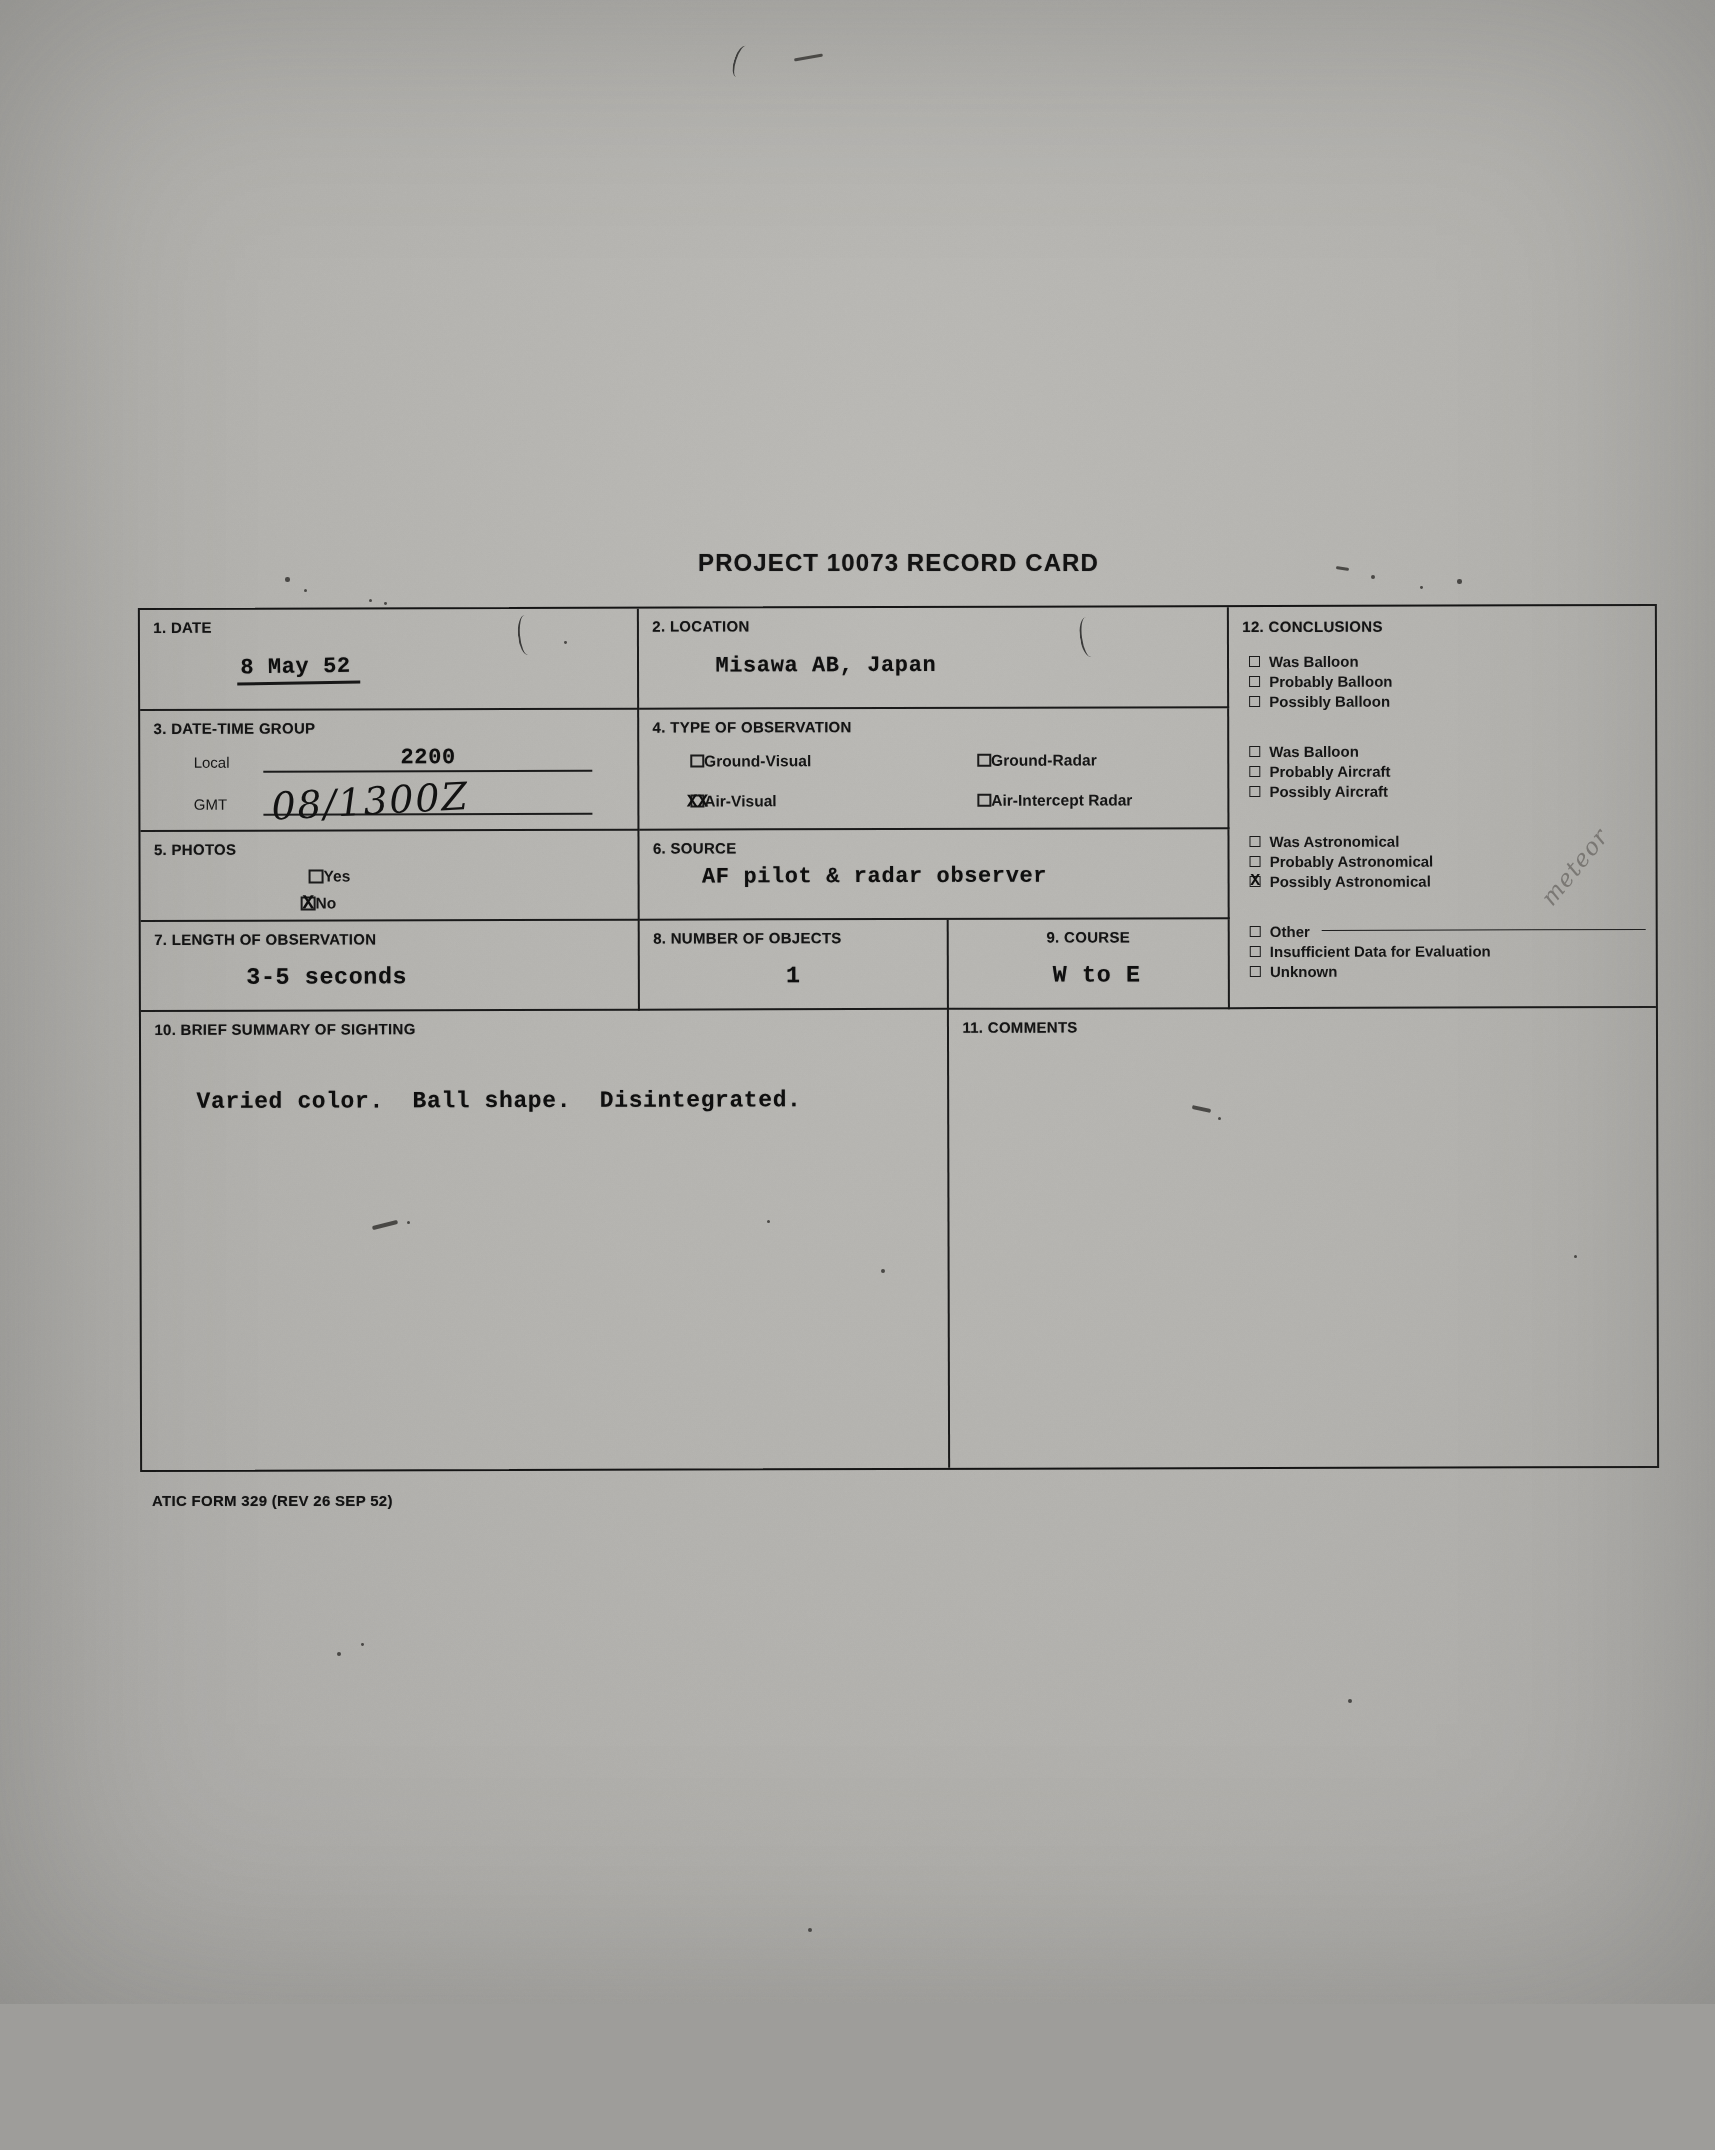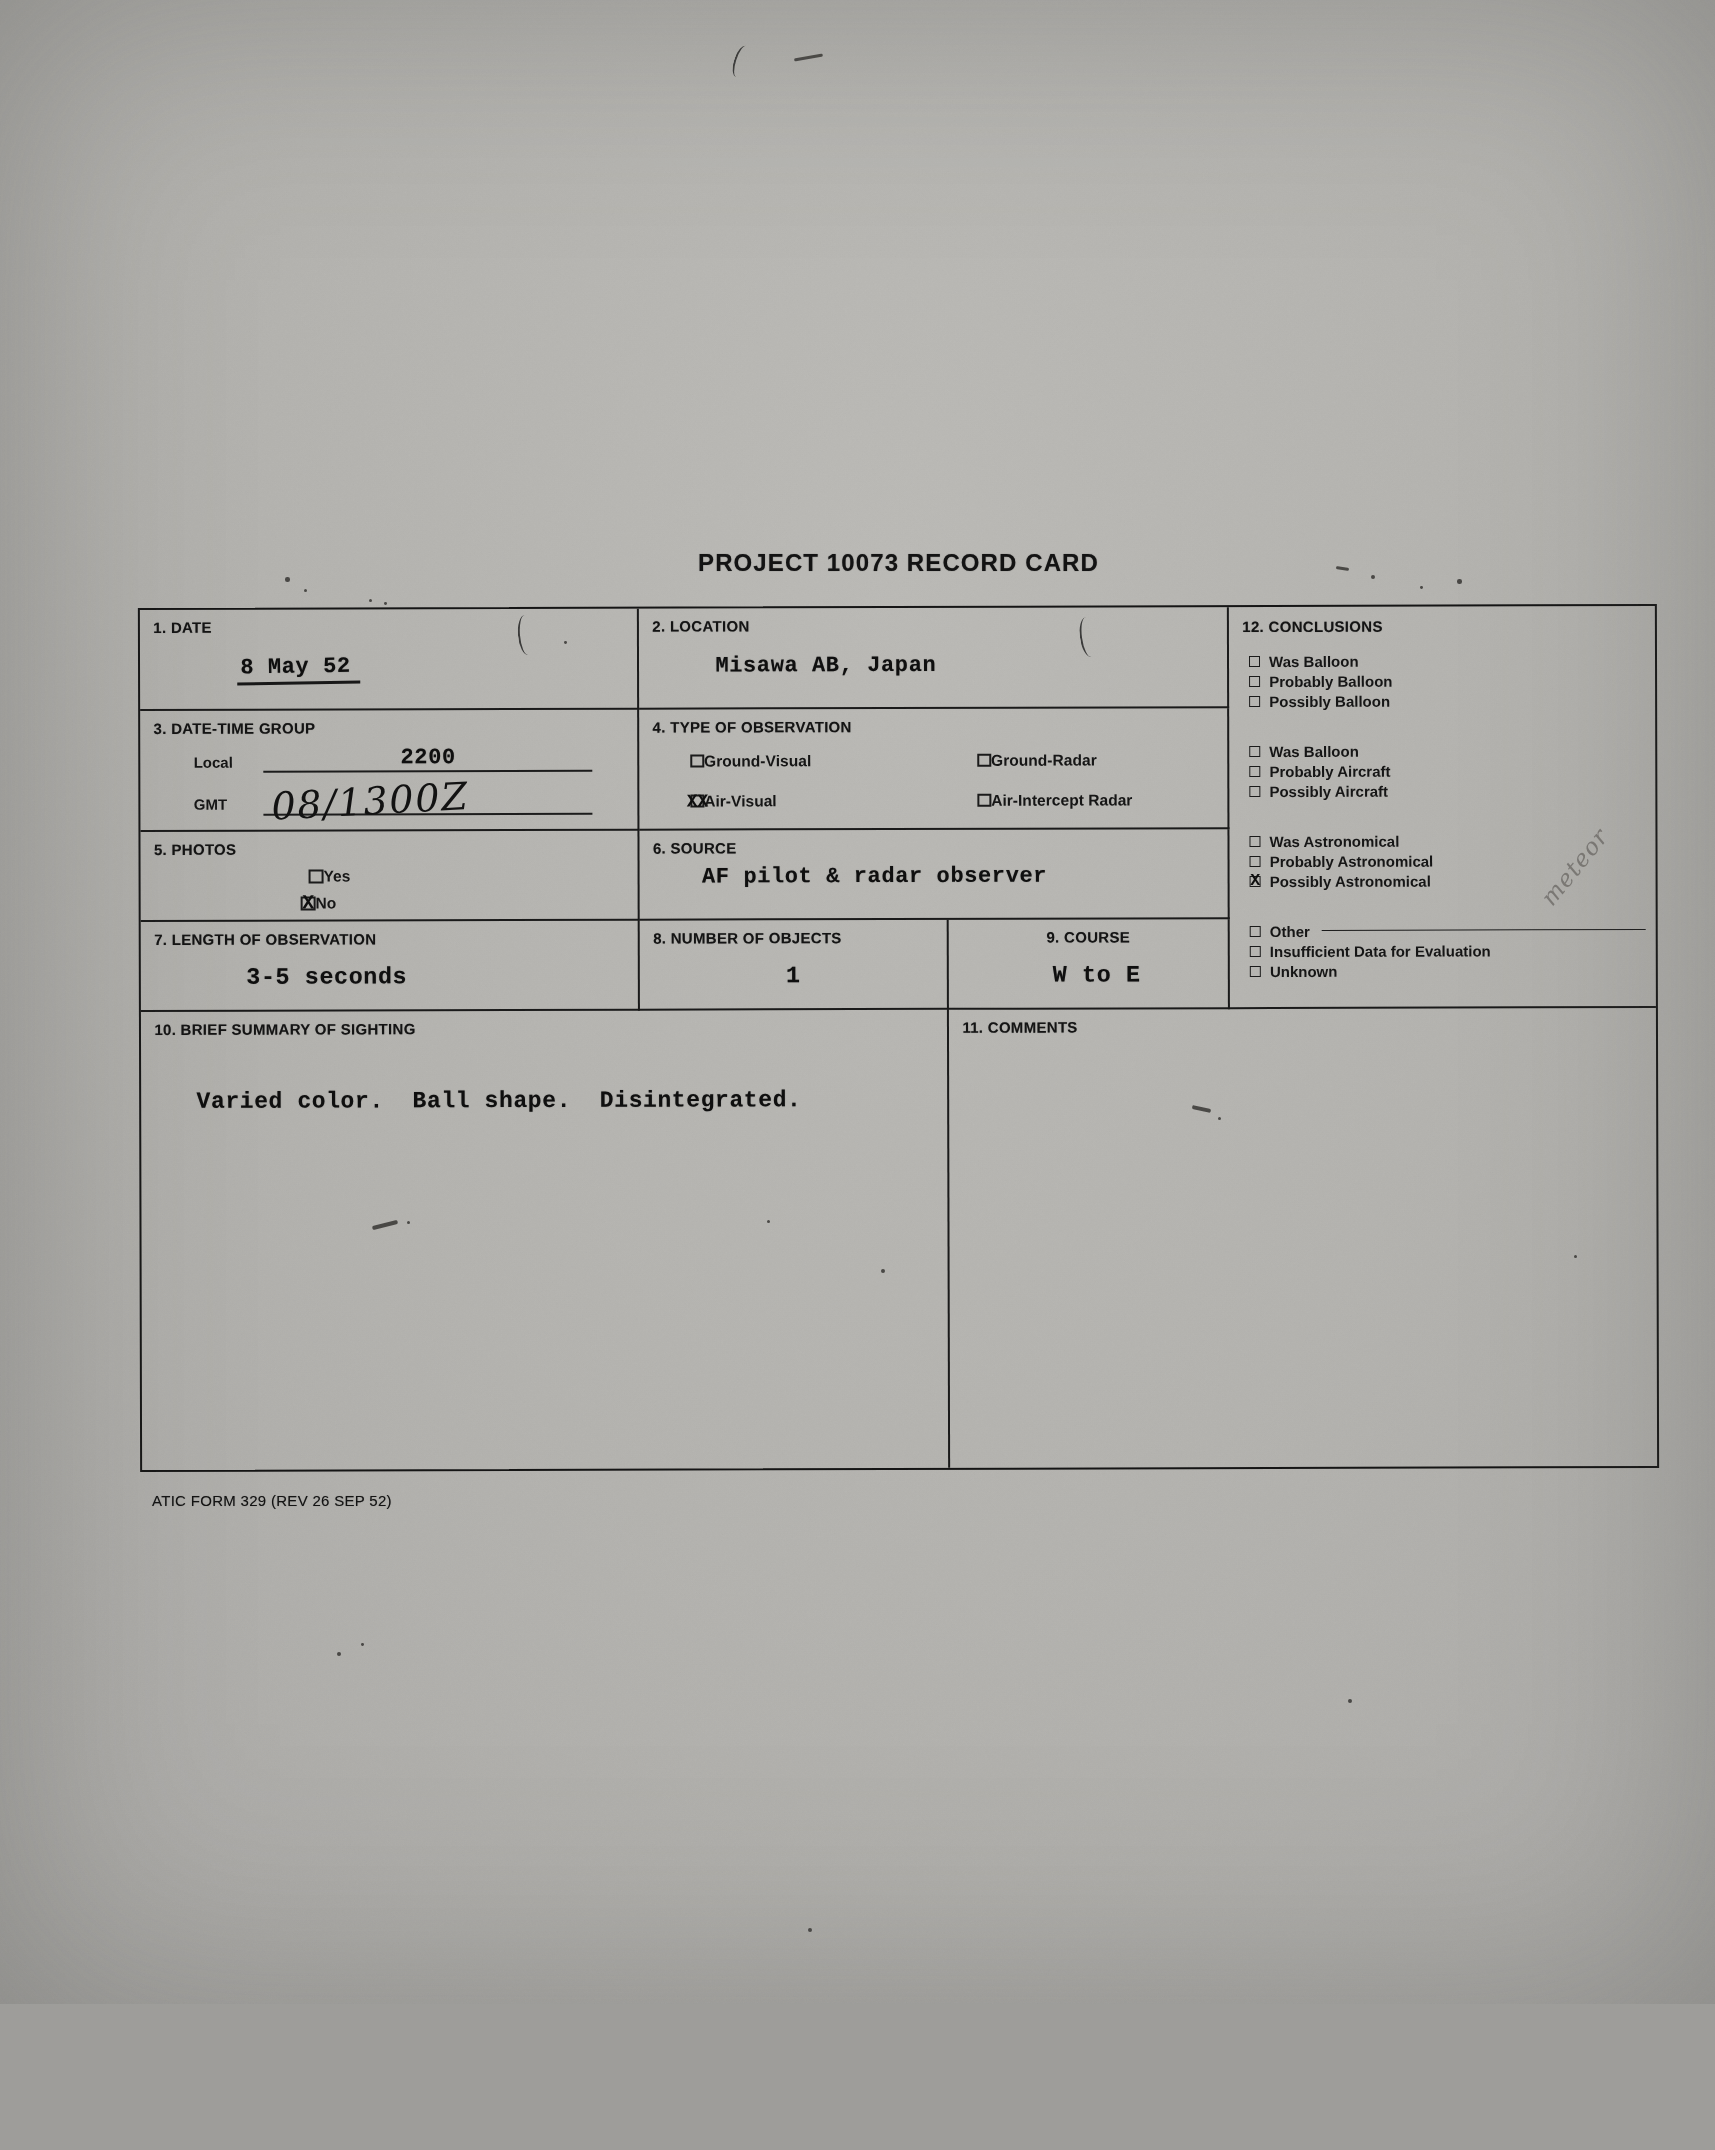--- a/index.html
+++ b/index.html
@@ -54,21 +54,21 @@
   }
   .handwritten { font-family: "DejaVu Serif", serif; font-style: italic; }
 
   .date-value { margin: 19px 0 0 84px; }
   .underlined { display: inline-block; border-bottom: 3.3px solid #181818; padding: 0 9px 2.2px 3.3px; transform: rotate(-0.8deg); }
   .loc-value  { margin: 19px 0 0 63px; }
 
   .dtg-row { display: flex; align-items: flex-end; margin-left: 40px; }
   .dtg-row1 { margin-top: 9px; }
   .dtg-row2 { margin-top: 15.6px; }
-  .dtg-label { width: 70px; font-size: 15px; font-weight: bold; padding-bottom: 2.2px; }
+  .dtg-label { width: 70px; font-size: 15px; font-weight: normal; padding-bottom: 2.2px; }
   .fill { width: 329px; border-bottom: 2.2px solid #1c1c1c; position: relative; }
   .fill-local { text-align: center; }
   .fill-gmt { height: 27px; }
   .gmt-script {
     position: absolute; left: 7.8px; bottom: -10px; font-size: 38px; font-weight: 500;
     letter-spacing: 1.7px; color: #121212; transform: rotate(-3deg); z-index: 3; white-space: nowrap;
   }
 
   .obs-grid { display: grid; grid-template-columns: 287px auto; row-gap: 22px; margin: 16.7px 0 0 38px; }
   .opt { display: flex; align-items: center; font-size: 15.6px; font-weight: bold; white-space: nowrap; }
@@ -89,21 +89,21 @@
   .sum-value { margin: 51px 0 0 42px; font-size: 23px; white-space: pre-wrap; }
 
   .conc-list { margin: 16.7px 0 0 6.7px; }
   .conc-item { display: flex; align-items: center; gap: 9px; font-size: 15px; font-weight: bold; line-height: 20px; white-space: nowrap; }
   .conc-item .box { width: 11px; height: 11px; border-width: 1.7px; font-size: 16.7px; }
   .gap { margin-top: 30px; }
   .other-line { flex: 1 0 33px; border-bottom: 1.7px solid #1a1a1a; margin: 0 0 3.3px 3.3px; }
 
   .footer {
     position: absolute; left: 152px; top: 1492px;
-    font-size: 15px; font-weight: normal; letter-spacing: 0.3px; color: #131313;
+    font-size: 15px; font-weight: bold; letter-spacing: 0.3px; color: #131313;
     text-shadow: 0 0 0.8px rgba(15,15,15,.4);
   }
 
   .pencil-note {
     position: absolute; left: 1557px; top: 883px;
     transform: rotate(-51deg); transform-origin: left bottom;
     font-size: 23.4px; color: rgba(80,76,72,.55); letter-spacing: 1.1px;
   }
 
   .art { position: absolute; background: #2b2a28; border-radius: 50%; opacity: .78; }

